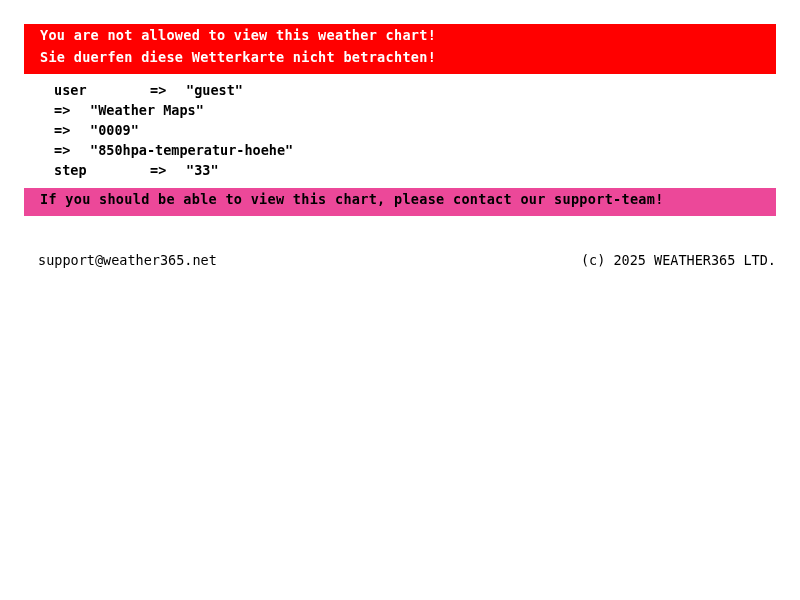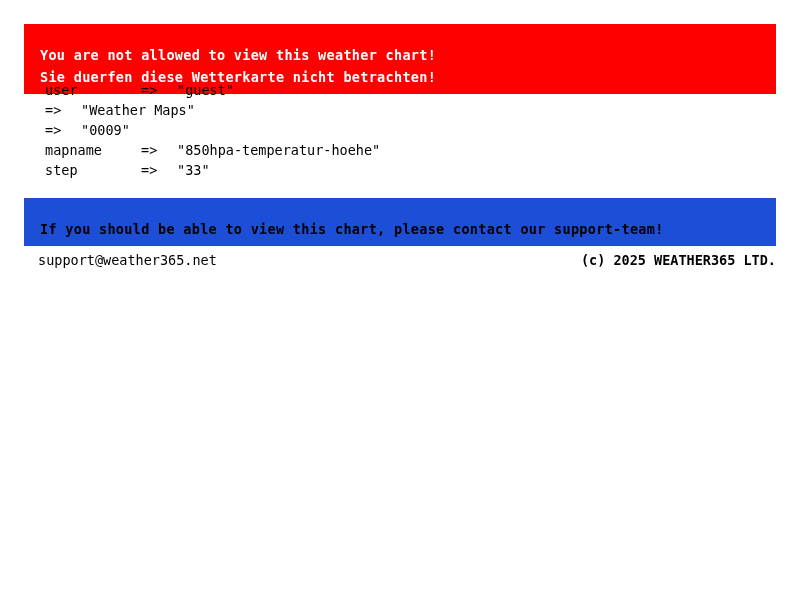--- a/index.html
+++ b/index.html
@@ -18,43 +18,44 @@
     position: relative;
     width: 800px;
     height: 600px;
     overflow: hidden;
   }
   .banner {
     position: absolute;
     left: 24px;
     width: 752px;
     box-sizing: border-box;
-    padding: 20px 0 6px 16px;
+    padding: 0 0 6px 16px;
     line-height: 22px;
     font-weight: bold;
     letter-spacing: 0.3px;
   }
   .banner-error {
     top: 24px;
     background: #ff0000;
     color: #ffffff;
   }
   .banner-ok {
-    top: 198px;
-    background: #1d4ed8;
+    top: 188px;
+    background: #ec4899;
     color: #000000;
   }
   .banner div {
     white-space: pre;
   }
   .params {
     position: absolute;
-    left: 45px;
+    left: 54px;
     top: 80px;
     width: 740px;
+    font-weight: bold;
   }
   .param-row {
     display: flex;
     align-items: baseline;
     height: 20px;
     line-height: 20px;
     white-space: pre;
   }
   .param-key {
     width: 96px;
@@ -72,21 +73,21 @@
     left: 38px;
     top: 250px;
     width: 738px;
     display: flex;
     justify-content: space-between;
     align-items: flex-start;
     line-height: 20px;
     white-space: pre;
   }
   .footer-right {
-    font-weight: bold;
+    font-weight: normal;
   }
 </style>
 </head>
 <body>
 
 <div class="page">
 
   <div class="banner banner-error">
     <div>You are not allowed to view this weather chart!</div>
     <div>Sie duerfen diese Wetterkarte nicht betrachten!</div>
@@ -100,21 +101,20 @@
     </div>
     <div class="param-row">
       <span class="param-arrow">=&gt;</span>
       <span class="param-val">"Weather Maps"</span>
     </div>
     <div class="param-row">
       <span class="param-arrow">=&gt;</span>
       <span class="param-val">"0009"</span>
     </div>
     <div class="param-row">
-      <span class="param-key">mapname</span>
       <span class="param-arrow">=&gt;</span>
       <span class="param-val">"850hpa-temperatur-hoehe"</span>
     </div>
     <div class="param-row">
       <span class="param-key">step</span>
       <span class="param-arrow">=&gt;</span>
       <span class="param-val">"33"</span>
     </div>
   </div>
 

